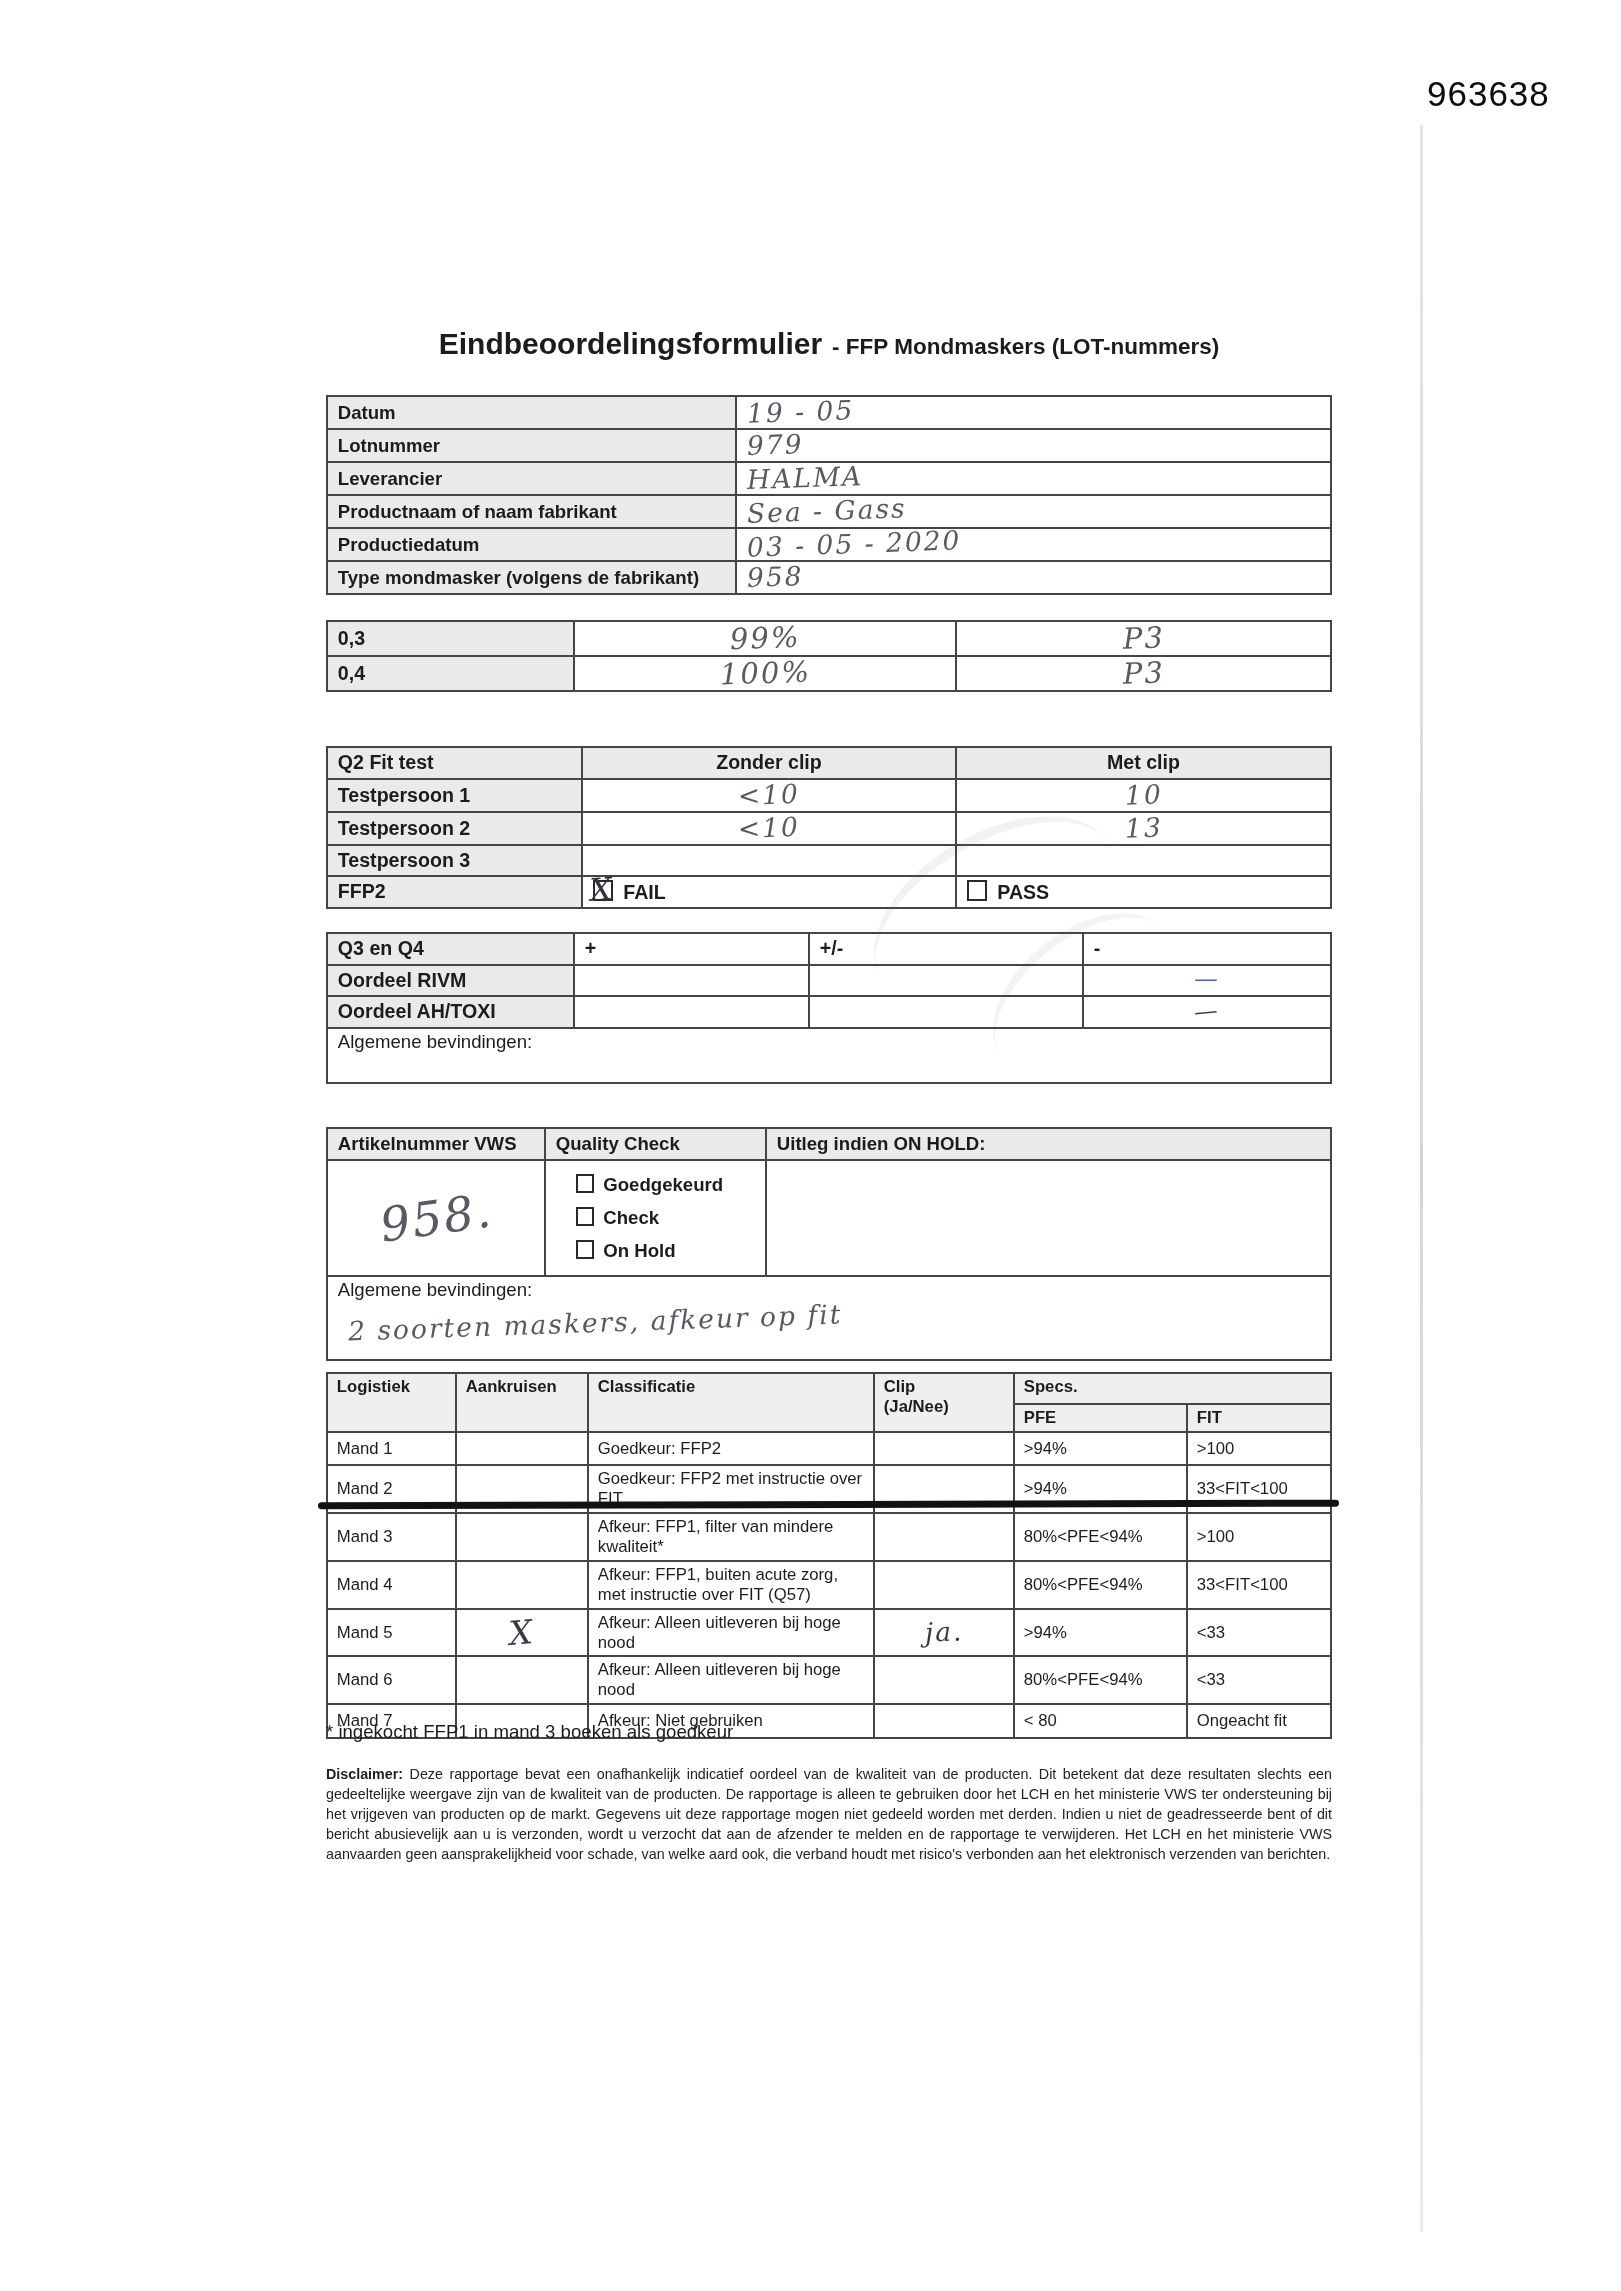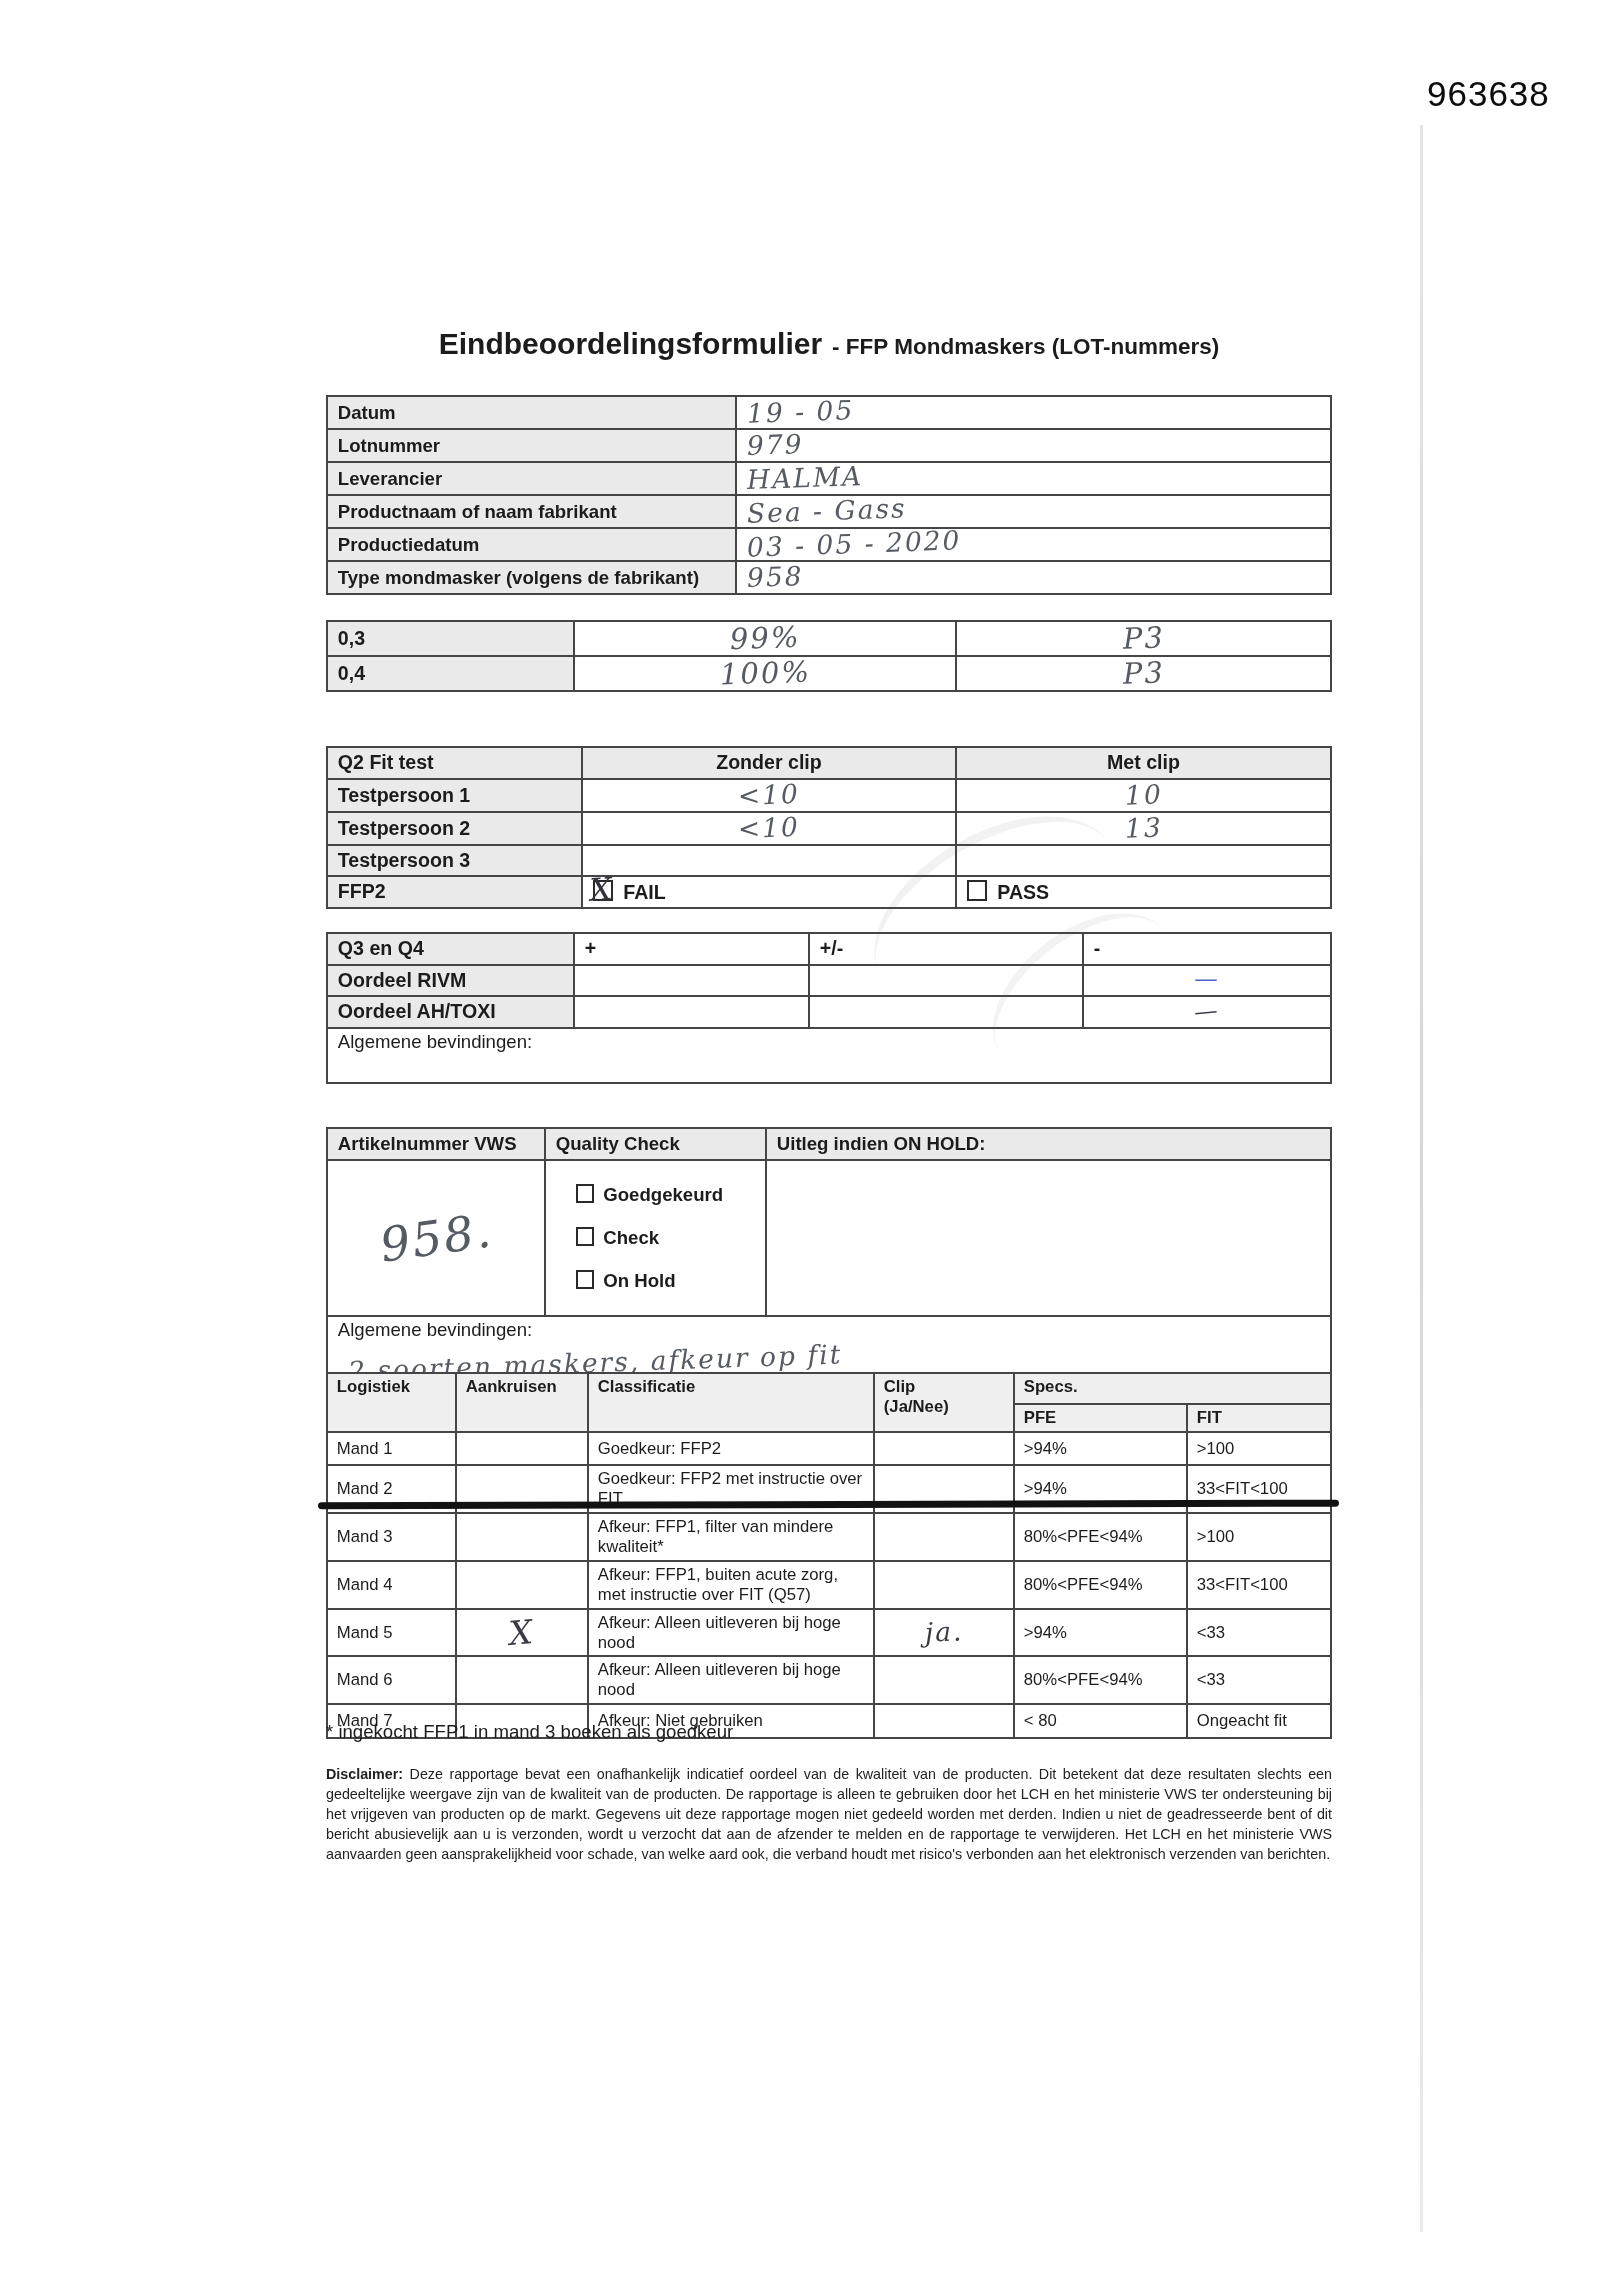--- a/index.html
+++ b/index.html
@@ -43,21 +43,21 @@
 
   .q2-block { top:746px; }  .q2 td { height:25.5px; }
 
   .q3-block { top:932px; }  .q3 td { height:25.5px; }
   .q3 .bev { height:49px; vertical-align:top; font-size:18.6px; }
 
   .art-block { top:1127px; }
   .art .hd { height:25.5px; font-size:18.6px; white-space:nowrap; }
   .art td.bodycell { height:96px; }
   .art td.bev { height:78px; vertical-align:top; font-size:18.6px; }
-  .q-line { margin:21px 0; font-weight:bold; font-size:18.6px; white-space:nowrap;padding-left:20px; }
+  .q-line { margin:11px 0; font-weight:bold; font-size:18.6px; white-space:nowrap;padding-left:20px; }
 
   .log-block { top:1372px; position:absolute; }
   .log td { font-size:16.7px; padding:2.9px 8.8px; }
   .log .hd { background:#efefef; font-weight:bold; vertical-align:top; }
   .log tr.h1 td { height:23.5px; }
   .log tr.h2 td { height:19.6px; }
   .log tr.m-s td { height:25.5px;margin-top:48px; }
   .log tr.m-t td { height:39px; }
   .thick-line { position:absolute; left:-7.8px; top:129px; width:1021px; height:6.9px;
                 background:#121212; border-radius:3.9px; transform:rotate(-0.15deg); }

